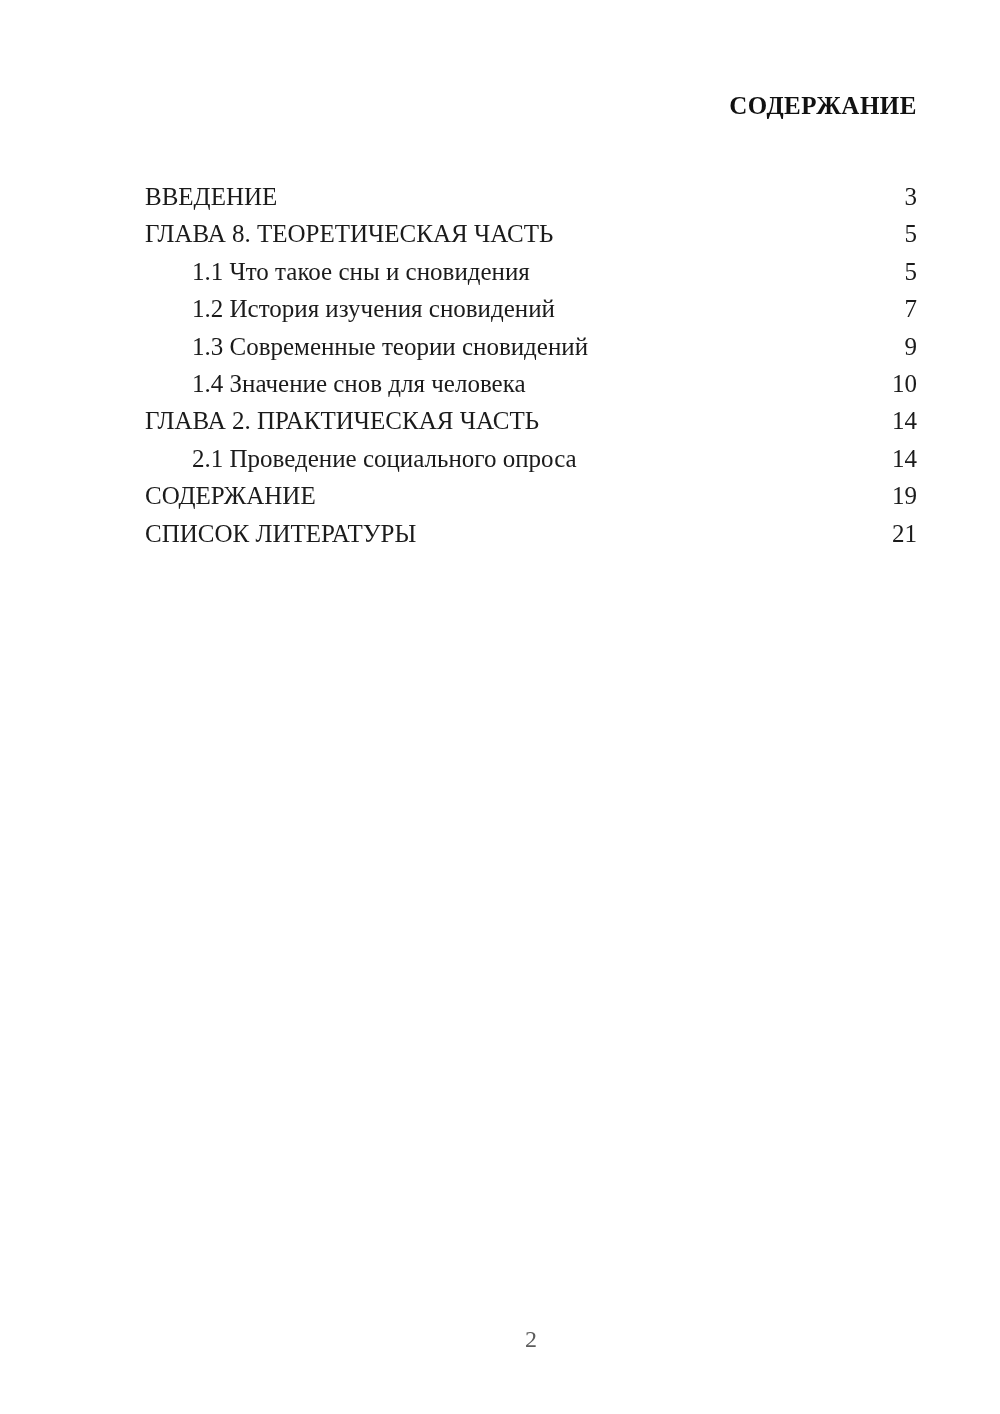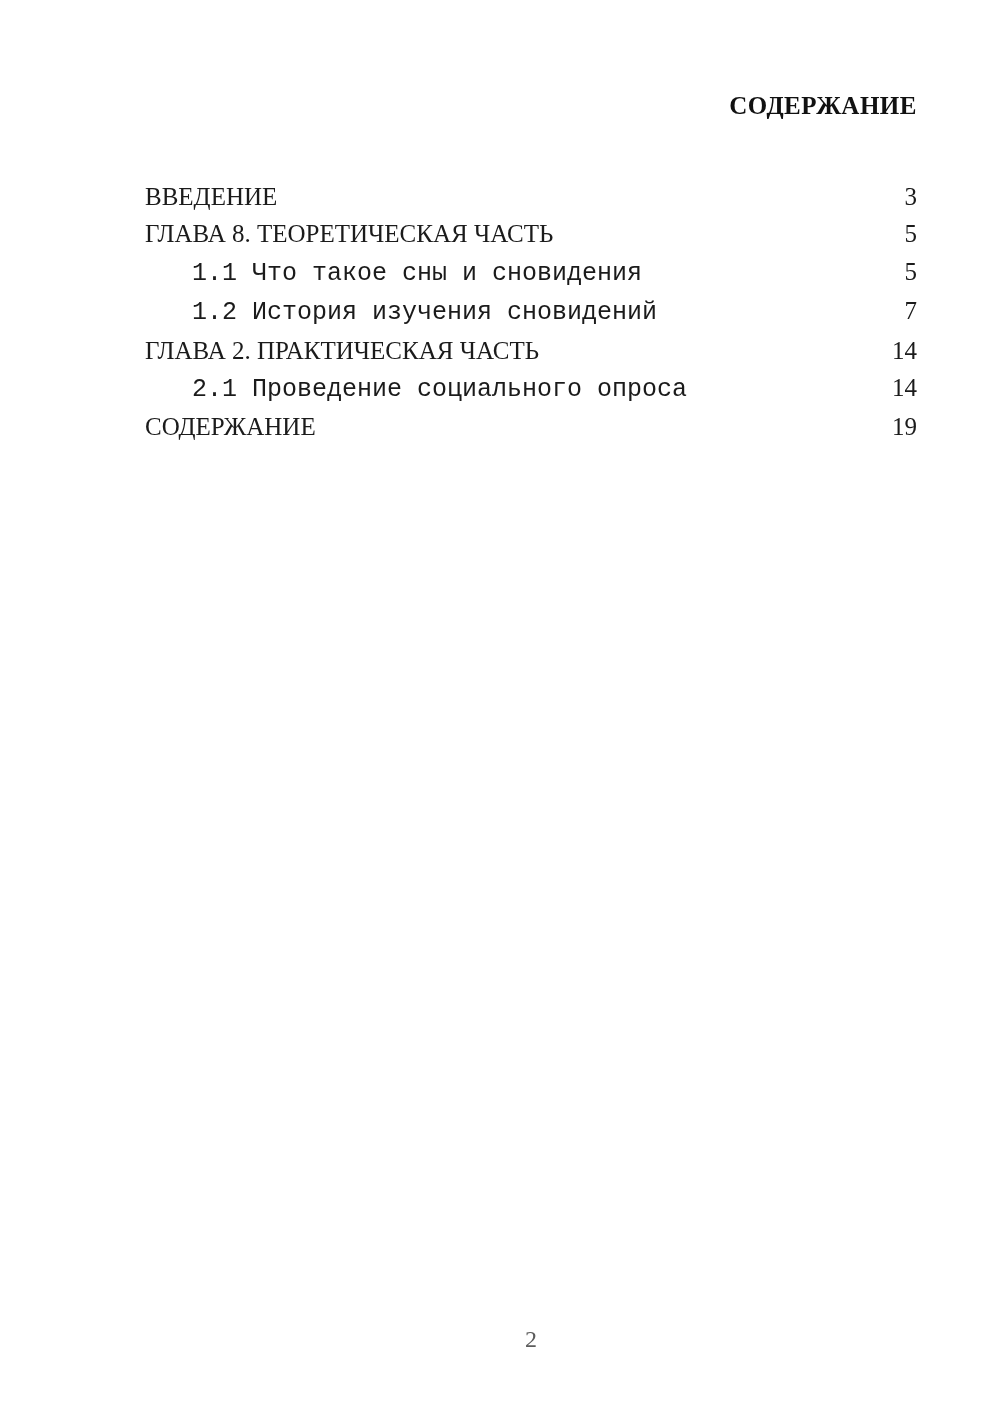--- a/index.html
+++ b/index.html
@@ -45,21 +45,20 @@
     justify-content: space-between;
     align-items: baseline;
     line-height: 37.4px;
     font-size: 25px;
   }
   .toc-row .label {
     white-space: nowrap;
   }
   .toc-row.indent .label {
     padding-left: 47px;
-    font-family: Liberation Mono, monospace;
   }
   .toc-row .pagenum {
     white-space: nowrap;
     text-align: right;
   }
   .footer-num {
     position: absolute;
     top: 1326px;
     left: 0;
     width: 100%;
@@ -85,29 +84,41 @@
           <span class="pagenum">5</span>
         </div>
         <div class="toc-row indent">
           <span class="label">1.1 Что такое сны и сновидения</span>
           <span class="pagenum">5</span>
         </div>
         <div class="toc-row indent">
           <span class="label">1.2 История изучения сновидений</span>
           <span class="pagenum">7</span>
         </div>
+        <div class="toc-row indent">
+          <span class="label">1.3 Современные теории сновидений</span>
+          <span class="pagenum">9</span>
+        </div>
+        <div class="toc-row indent">
+          <span class="label">1.4 Значение снов для человека</span>
+          <span class="pagenum">10</span>
+        </div>
         <div class="toc-row">
           <span class="label">ГЛАВА 2. ПРАКТИЧЕСКАЯ ЧАСТЬ</span>
           <span class="pagenum">14</span>
         </div>
         <div class="toc-row indent">
           <span class="label">2.1 Проведение социального опроса</span>
           <span class="pagenum">14</span>
         </div>
         <div class="toc-row">
           <span class="label">СОДЕРЖАНИЕ</span>
           <span class="pagenum">19</span>
         </div>
+        <div class="toc-row">
+          <span class="label">СПИСОК ЛИТЕРАТУРЫ</span>
+          <span class="pagenum">21</span>
+        </div>
       </div>
 
     <div class="footer-num">2</div>
   </div>
 </div>
 
 </body></html>

